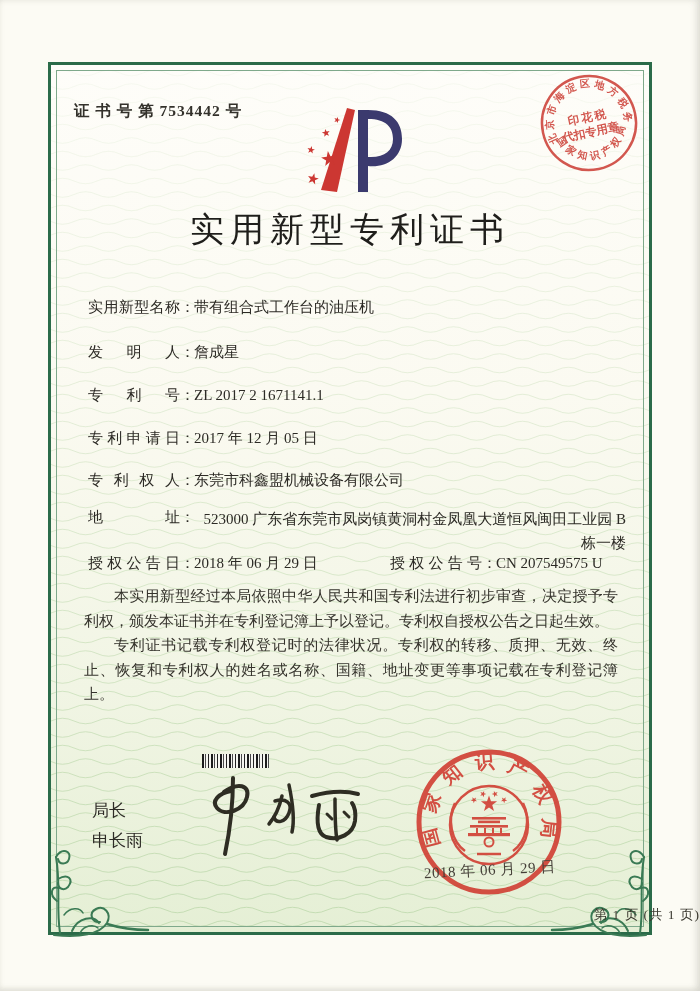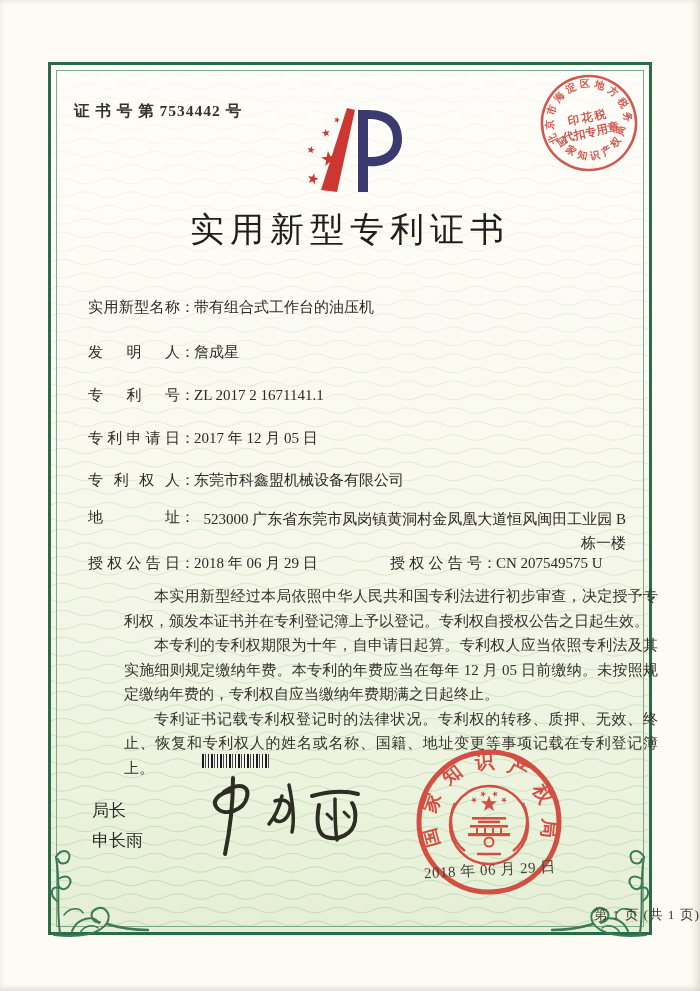--- a/index.html
+++ b/index.html
@@ -23,21 +23,21 @@
   .frame-inner{position:absolute;left:56px;top:70px;right:56px;bottom:64px;border:1px solid #7fa98b;pointer-events:none;}
   .abs{position:absolute;}
   .cert-no{left:74px;top:101px;font-size:15.5px;letter-spacing:1px;color:#33312b;font-weight:bold;}
   .title{left:0;right:0;top:207px;text-align:center;font-size:34px;letter-spacing:6px;color:#1f1e1b;font-weight:500;}
   .row{position:absolute;left:88px;font-size:15px;line-height:21px;white-space:nowrap;}
   .flabel{display:inline-block;width:92px;text-align:justify;text-align-last:justify;color:#2c2a25;}
   .colon{display:inline-block;width:10px;}
   .fvalue{margin-left:4px;color:#2c2a25;}
   .fvalue.wrap{display:inline-block;vertical-align:top;width:432px;white-space:normal;line-height:24px;text-align:right;}
   .pair2{position:absolute;left:302px;top:0;}
-  .paragraphs{left:84px;top:584px;width:534px;font-size:15px;line-height:24.5px;color:#35332c;text-align:justify;margin-left:40px;}
+  .paragraphs{left:84px;top:584px;width:534px;font-size:15px;line-height:24.5px;color:#35332c;text-align:justify;}
   .paragraphs p{margin:0;text-indent:2em;}
   .barcode{left:202px;top:754px;width:67px;height:14px;
     background:repeating-linear-gradient(90deg,#1c1c1c 0 2px,#f5f5f0 2px 3px,#4a4a4a 3px 4px,#f5f5f0 4px 6px,#222 6px 7px,#f5f5f0 7px 9px);}
   .signer-title{left:92px;top:799px;font-family:"Liberation Sans","DejaVu Sans",sans-serif;font-size:17px;color:#2d2b26;}
   .signer-name{left:92px;top:829px;font-family:"Liberation Sans","DejaVu Sans",sans-serif;font-size:17px;color:#2d2b26;text-align:center;}
   #signature{left:196px;top:772px;}
   #seal{left:404px;top:737px;}
   .seal-date{left:424px;top:860px;width:160px;font-size:15px;color:#453f38;letter-spacing:.5px;transform:rotate(-3deg);white-space:nowrap;}
   #taxstamp{left:534px;top:68px;transform:rotate(-12deg);opacity:.92;}
   .footer{left:0;right:0;top:906px;text-align:right;font-size:13.5px;letter-spacing:1px;color:#3a382f;}
@@ -194,21 +194,20 @@
   </div>
   <div class="row" style="top:553px">
     <span class="flabel">授权公告日</span><span class="colon">：</span><span class="fvalue">2018 年 06 月 29 日</span>
     <span class="pair2">
       <span class="flabel">授权公告号</span><span class="colon">：</span><span class="fvalue">CN 207549575 U</span>
     </span>
   </div>
 
   <div class="abs paragraphs">
     <p>本实用新型经过本局依照中华人民共和国专利法进行初步审查，决定授予专利权，颁发本证书并在专利登记簿上予以登记。专利权自授权公告之日起生效。</p>
-    <p>本专利的专利权期限为十年，自申请日起算。专利权人应当依照专利法及其实施细则规定缴纳年费。本专利的年费应当在每年 12 月 05 日前缴纳。未按照规定缴纳年费的，专利权自应当缴纳年费期满之日起终止。</p>
     <p>专利证书记载专利权登记时的法律状况。专利权的转移、质押、无效、终止、恢复和专利权人的姓名或名称、国籍、地址变更等事项记载在专利登记簿上。</p>
   </div>
 
   <div class="abs barcode"></div>
 
   <div class="abs signer-title">局长</div>
   <div class="abs signer-name">申长雨</div>
 
   <svg id="signature" class="abs" width="175" height="95" viewBox="0 0 175 95" fill="none" stroke="#2e2d23" stroke-width="4" stroke-linecap="round">
     <path d="M28,20 C42,10 54,13 51,25 C48,38 29,45 21,36 C15,29 23,21 35,19"></path>

